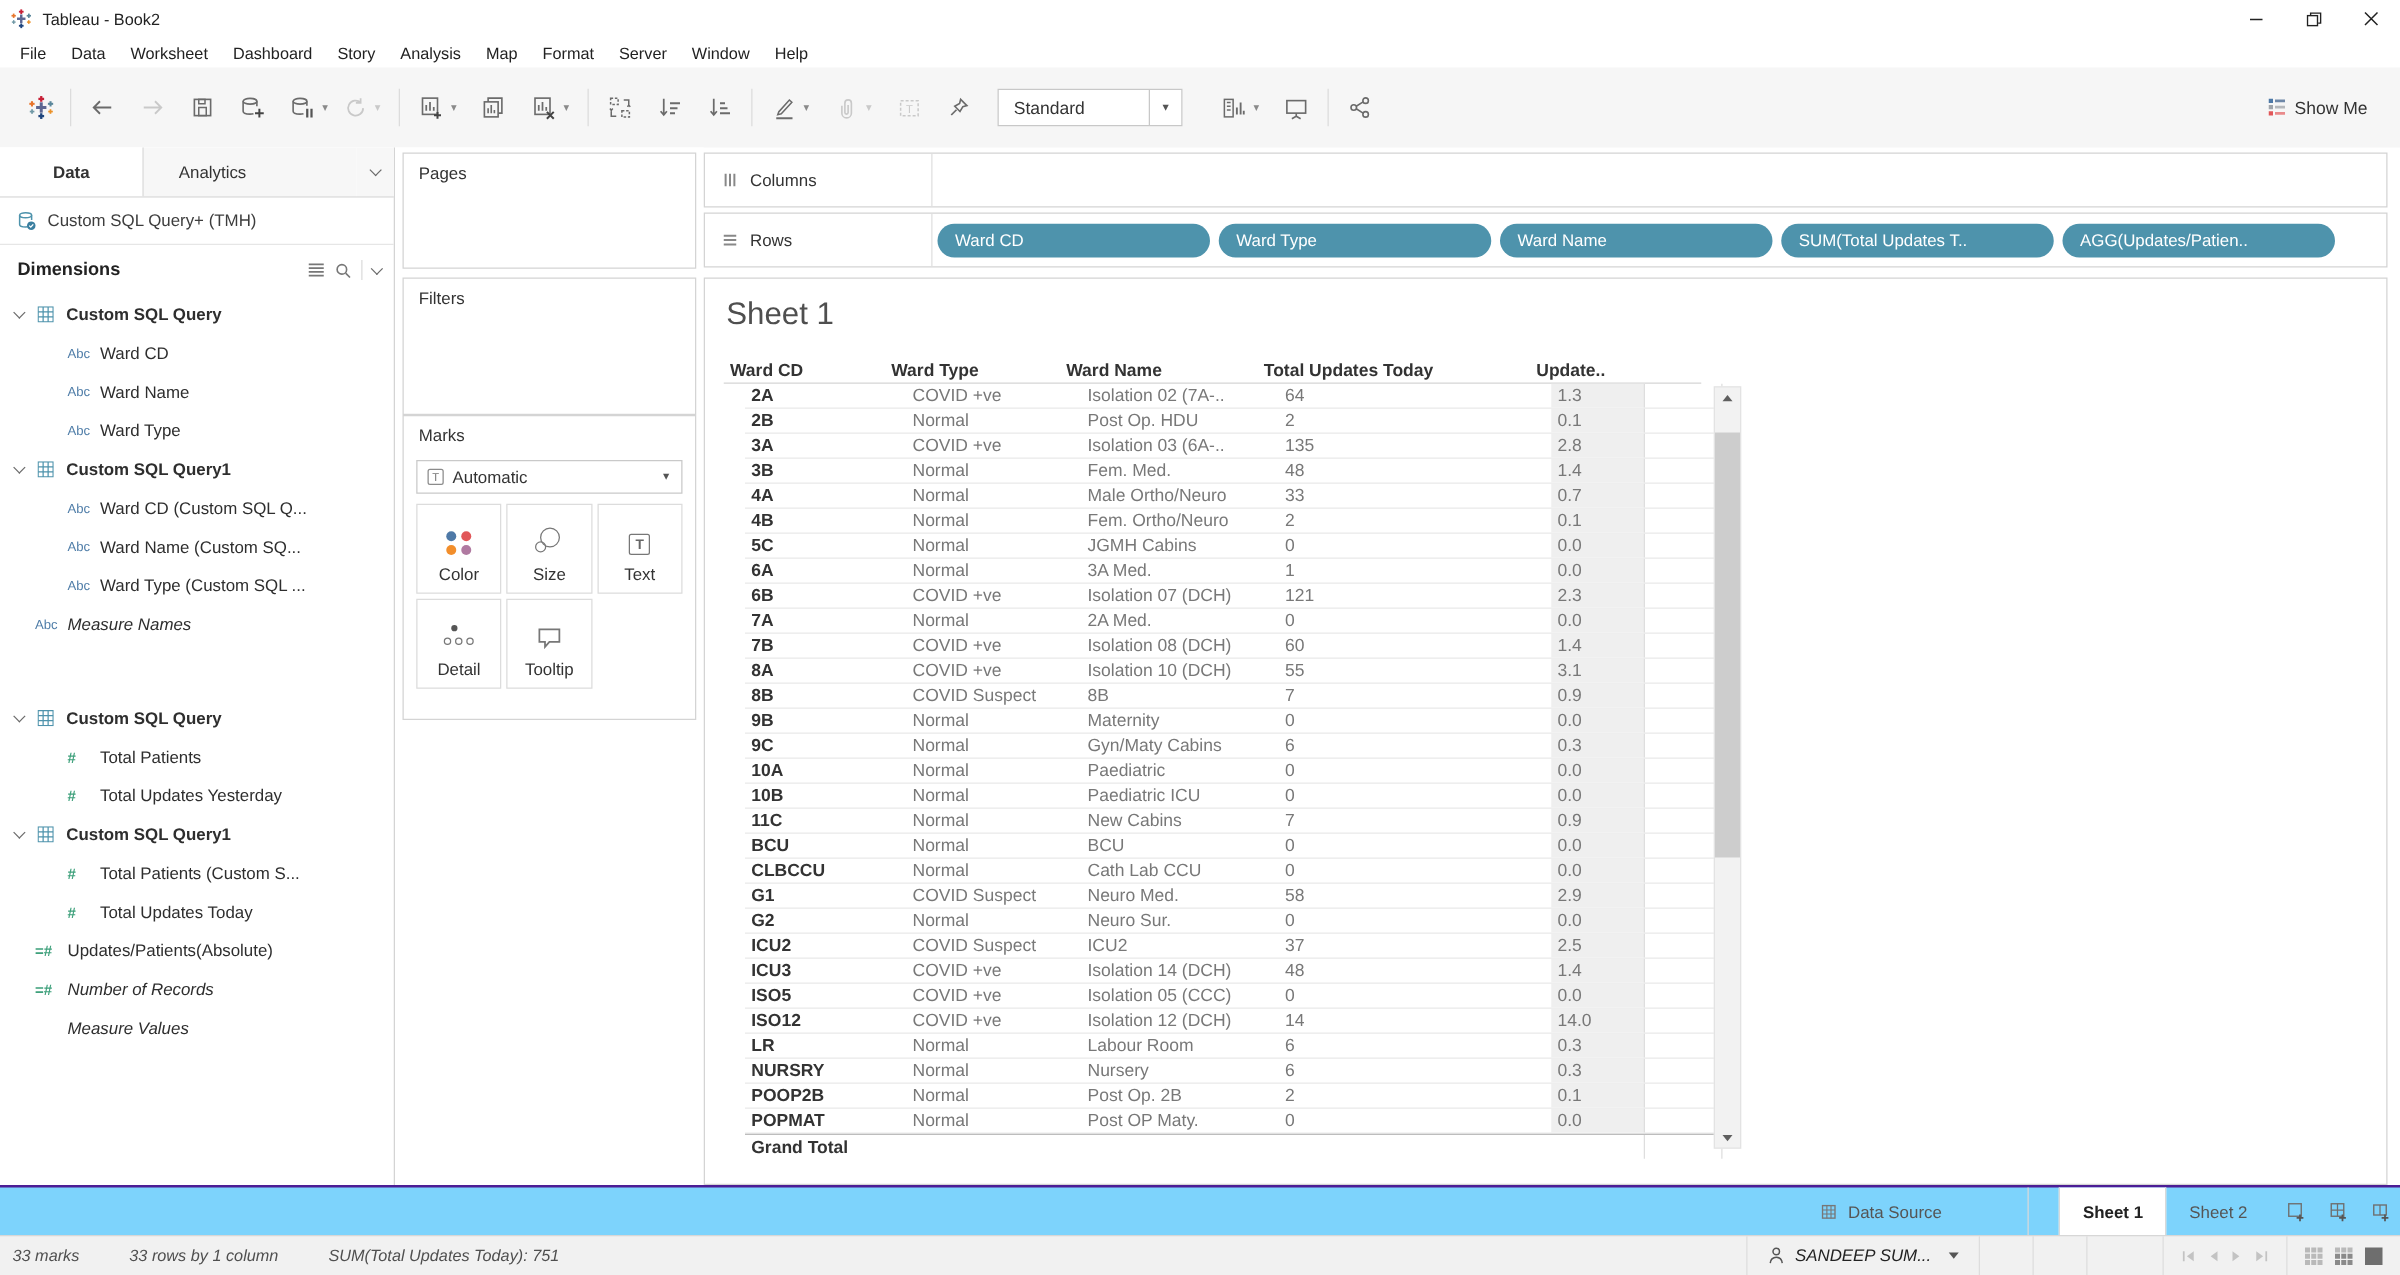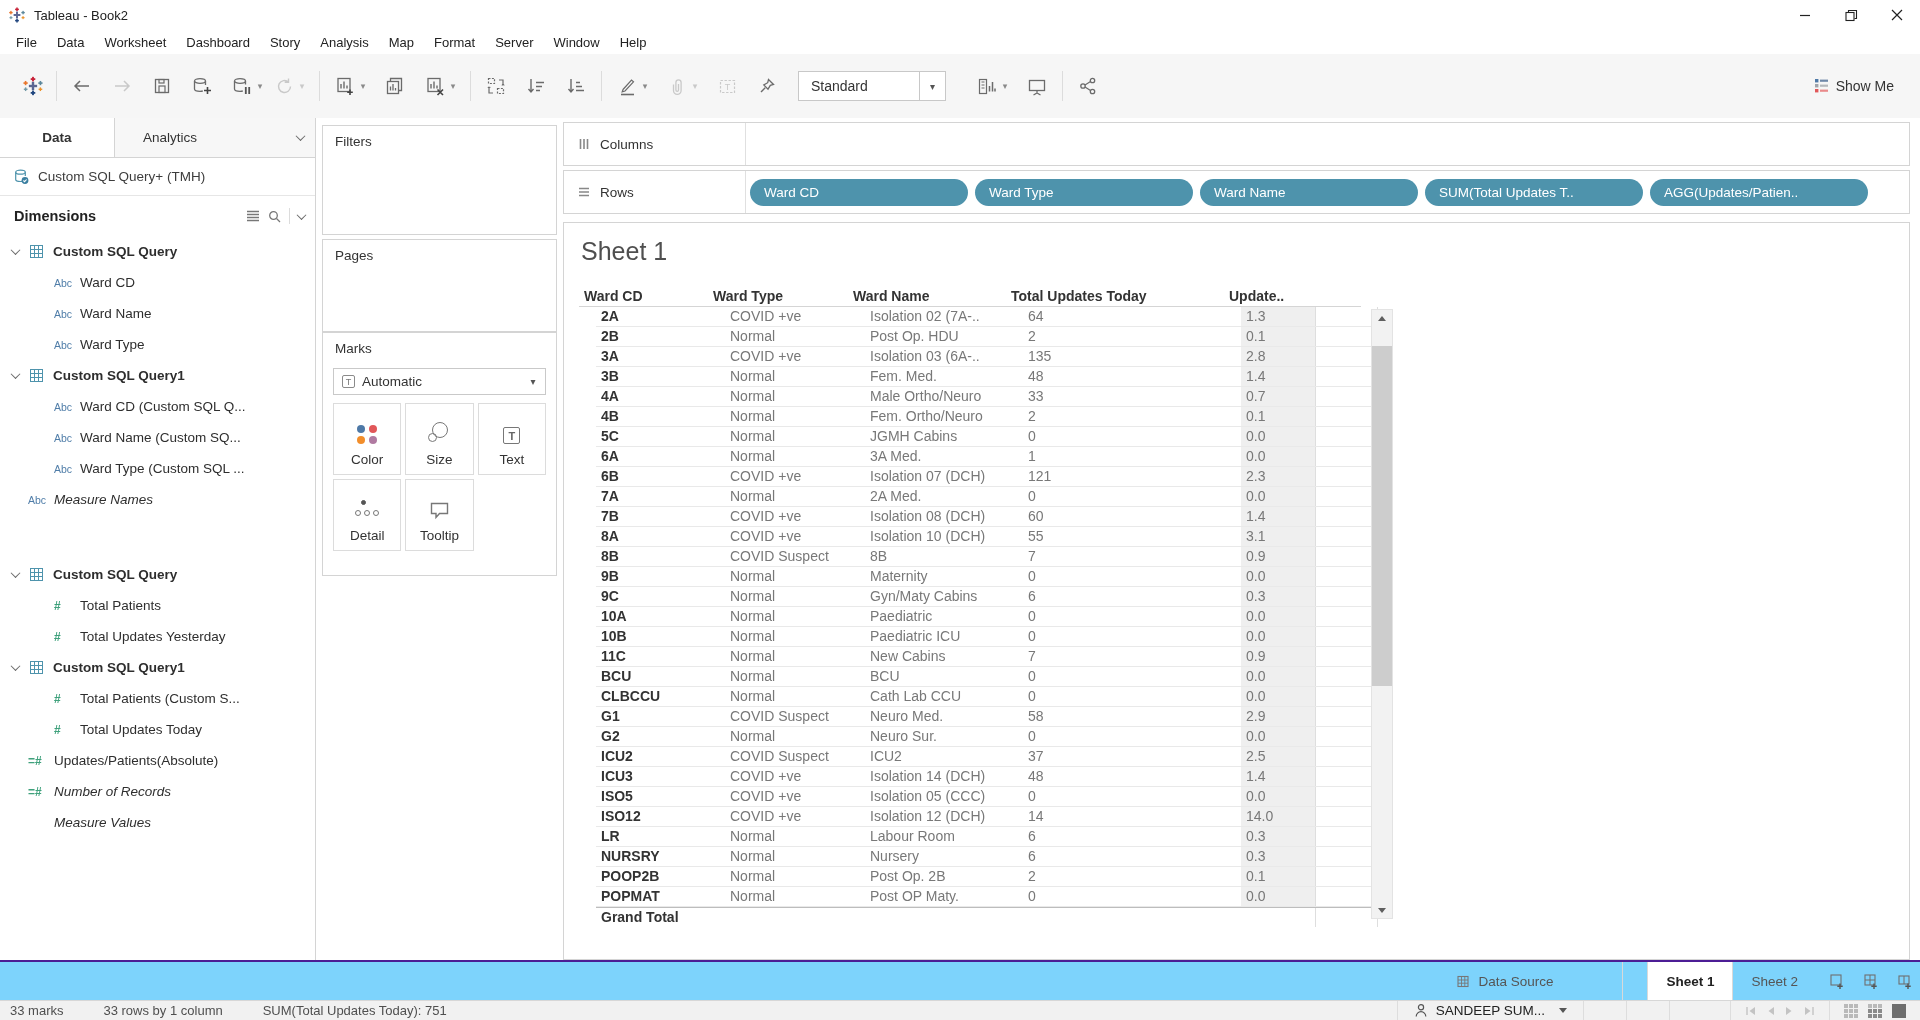--- a/index.html
+++ b/index.html
@@ -114,21 +114,21 @@
 
   
   .sheettabs { height:40px; background:#7dd3fc; border-top:2px solid #4c1d95; display:flex; align-items:stretch; flex:0 0 auto;justify-content:flex-end; }
   .dstab { width:182px; display:flex; align-items:center; gap:9px; padding-left:16px; font-size:13.5px; color:#555; border-right:1px solid #d9d9d9; }
   .stab { padding:0 18px; display:flex; align-items:center; font-size:13.5px; color:#555; }
   .stab.active { background:#fff; font-weight:bold; color:#222; border-right:1px solid #d9d9d9; border-left:1px solid #d9d9d9; margin-left:24px; }
   .newbtns { display:flex; align-items:center; margin-left:6px; gap:4px; }
   .newbtn { width:30px; height:28px; display:flex; align-items:center; justify-content:center; color:#6f6f6f; }
 
   
-  .statusbar { height:20px; background:#f1f1f1; border-top:1px solid #d7d7d7; display:flex; align-items:center; font-size:13px; color:#4f4f4f; flex:0 0 auto; }
+  .statusbar { height:32px; background:#f1f1f1; border-top:1px solid #d7d7d7; display:flex; align-items:center; font-size:13px; color:#4f4f4f; flex:0 0 auto;font-style:italic; }
   .statusleft { display:flex; gap:40px; padding-left:10px; }
   .statusright { margin-left:auto; display:flex; align-items:flex-start; height:100%; }
   .ssep { width:1px; height:100%; background:#dddddd; }
   .userblock { display:flex; align-items:center; gap:8px; padding:0 16px; height:100%; font-size:13.5px; color:#222; }
   .ucaret { display:inline-block; width:0; height:0; border-left:4px solid transparent; border-right:4px solid transparent; border-top:5px solid #555; margin-left:6px; }
   .segempty { width:42px; height:100%; }
   .navicons { display:flex; align-items:center; gap:10px; padding:0 14px; height:100%; }
   .viewicons { display:flex; align-items:center; gap:10px; padding:0 14px; height:100%; }
   .gridico { display:grid; grid-template-columns:repeat(3,4px); grid-auto-rows:4px; gap:1px; }
   .gridico span { background:#b9b9b9; }
@@ -512,25 +512,25 @@
             <span class="flabel it">Number of Records</span>
           </div>
           <div class="tree-row loose">
             <span class="ficon"></span>
             <span class="flabel it">Measure Values</span>
           </div>
         </div>
     </div>
 
     <div class="cardscol">
+      <div class="card pages">
+        <div class="cardlabel">Pages</div>
+      </div>
       <div class="card filters">
         <div class="cardlabel">Filters</div>
-      </div>
-      <div class="card pages">
-        <div class="cardlabel">Pages</div>
       </div>
       <div class="card marks">
         <div class="cardlabel">Marks</div>
         <div class="markdrop">
           <span class="mdicon">T</span>
           <span class="mdtext">Automatic</span>
           <span class="mdcaret">▾</span>
         </div>
         <div class="markbtns" id="markbtns">
             <div class="mbtn">

